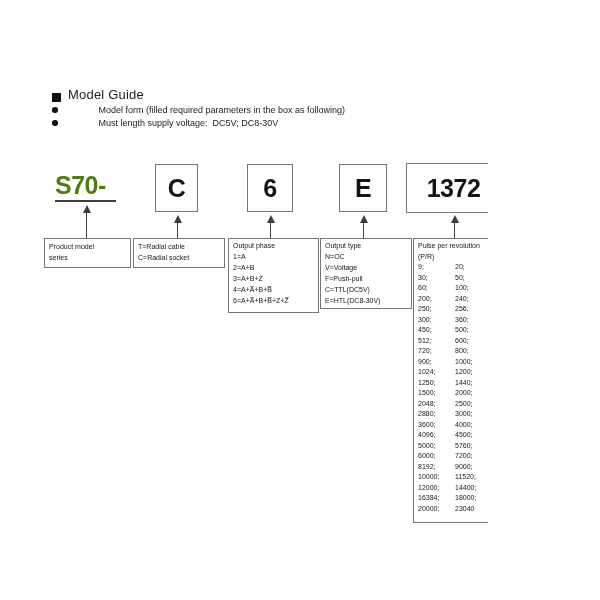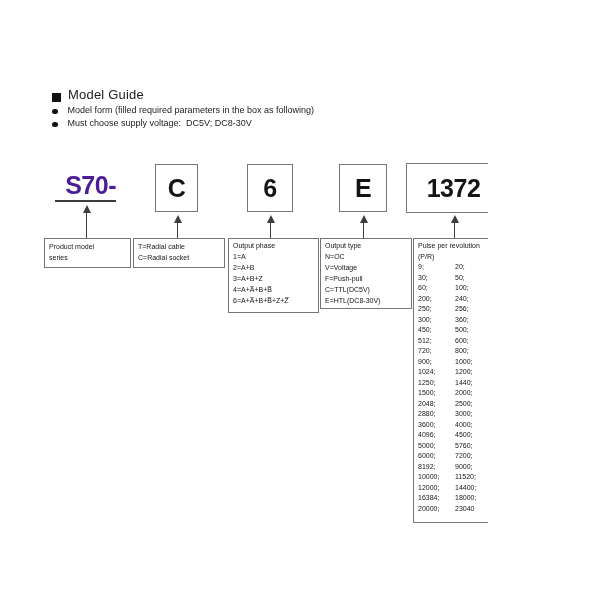--- a/index.html
+++ b/index.html
@@ -6,28 +6,28 @@
   body{
     width:600px;height:600px;background:#ffffff;
     font-family:"Liberation Sans", sans-serif;color:#1a1a1a;
     -webkit-font-smoothing:antialiased;
   }
   #canvas{position:relative;width:488px;height:600px;overflow:hidden;}
 
   
   .title-marker{position:absolute;left:52px;top:93px;width:9px;height:9px;background:#111;}
   .page-title{position:absolute;left:68px;top:87px;font-size:13px;letter-spacing:.2px;color:#1c1c1c;}
-  .bullet-row{position:absolute;left:52px;display:flex;align-items:center;width:520px;}
+  .bullet-row{position:absolute;left:52px;display:flex;align-items:flex-start;width:520px;gap:31px;}
   .bullet-row .dot{width:5.5px;height:5.5px;border-radius:50%;background:#111;margin-top:3px;flex:0 0 auto;}
   .bullet-row .btext{margin-left:10px;font-size:9px;line-height:12px;white-space:pre-wrap;color:#1c1c1c;}
 
   
   .series{
     position:absolute;left:55px;top:170px;width:61px;height:32px;
-    text-align:right;font-size:25px;font-weight:bold;line-height:30px;color:#4c1d95;
+    text-align:left;font-size:25px;font-weight:bold;line-height:30px;color:#4d7c0f;
     border-bottom:2px solid #3d3d3d;box-sizing:border-box;letter-spacing:-.5px;
   }
   .code-box{
     position:absolute;border:1px solid #757575;box-sizing:border-box;
     display:flex;align-items:center;justify-content:center;
     font-size:25px;font-weight:bold;color:#151515;letter-spacing:-.5px;background:#fff;
   }
 
   
   .arrow{position:absolute;width:1px;background:#3d3d3d;}
@@ -55,21 +55,21 @@
 
   <div class="title-marker"></div>
   <div class="page-title">Model Guide</div>
 
   <div class="bullet-row" style="top:104px">
     <span class="dot"></span>
     <span class="btext">Model form (filled required parameters in the box as following)</span>
   </div>
   <div class="bullet-row" style="top:117px">
     <span class="dot"></span>
-    <span class="btext">Must choose supply voltage:  DC5V; DC8-30V</span>
+    <span class="btext">Must length supply voltage:  DC5V; DC8-30V</span>
   </div>
 
   <div class="series">S70-</div>
   <div class="code-box" style="left:155px;top:164px;width:43px;height:48px">C</div>
   <div class="code-box" style="left:247px;top:164px;width:46px;height:48px">6</div>
   <div class="code-box" style="left:339px;top:164px;width:48px;height:48px">E</div>
   <div class="code-box" style="left:406px;top:163px;width:95px;height:50px">1372</div>
   <div class="code-box" style="left:523px;top:164px;width:49px;height:48px"></div>
 
   <div class="arrow" style="left:86px;top:212px;height:26px"></div>

